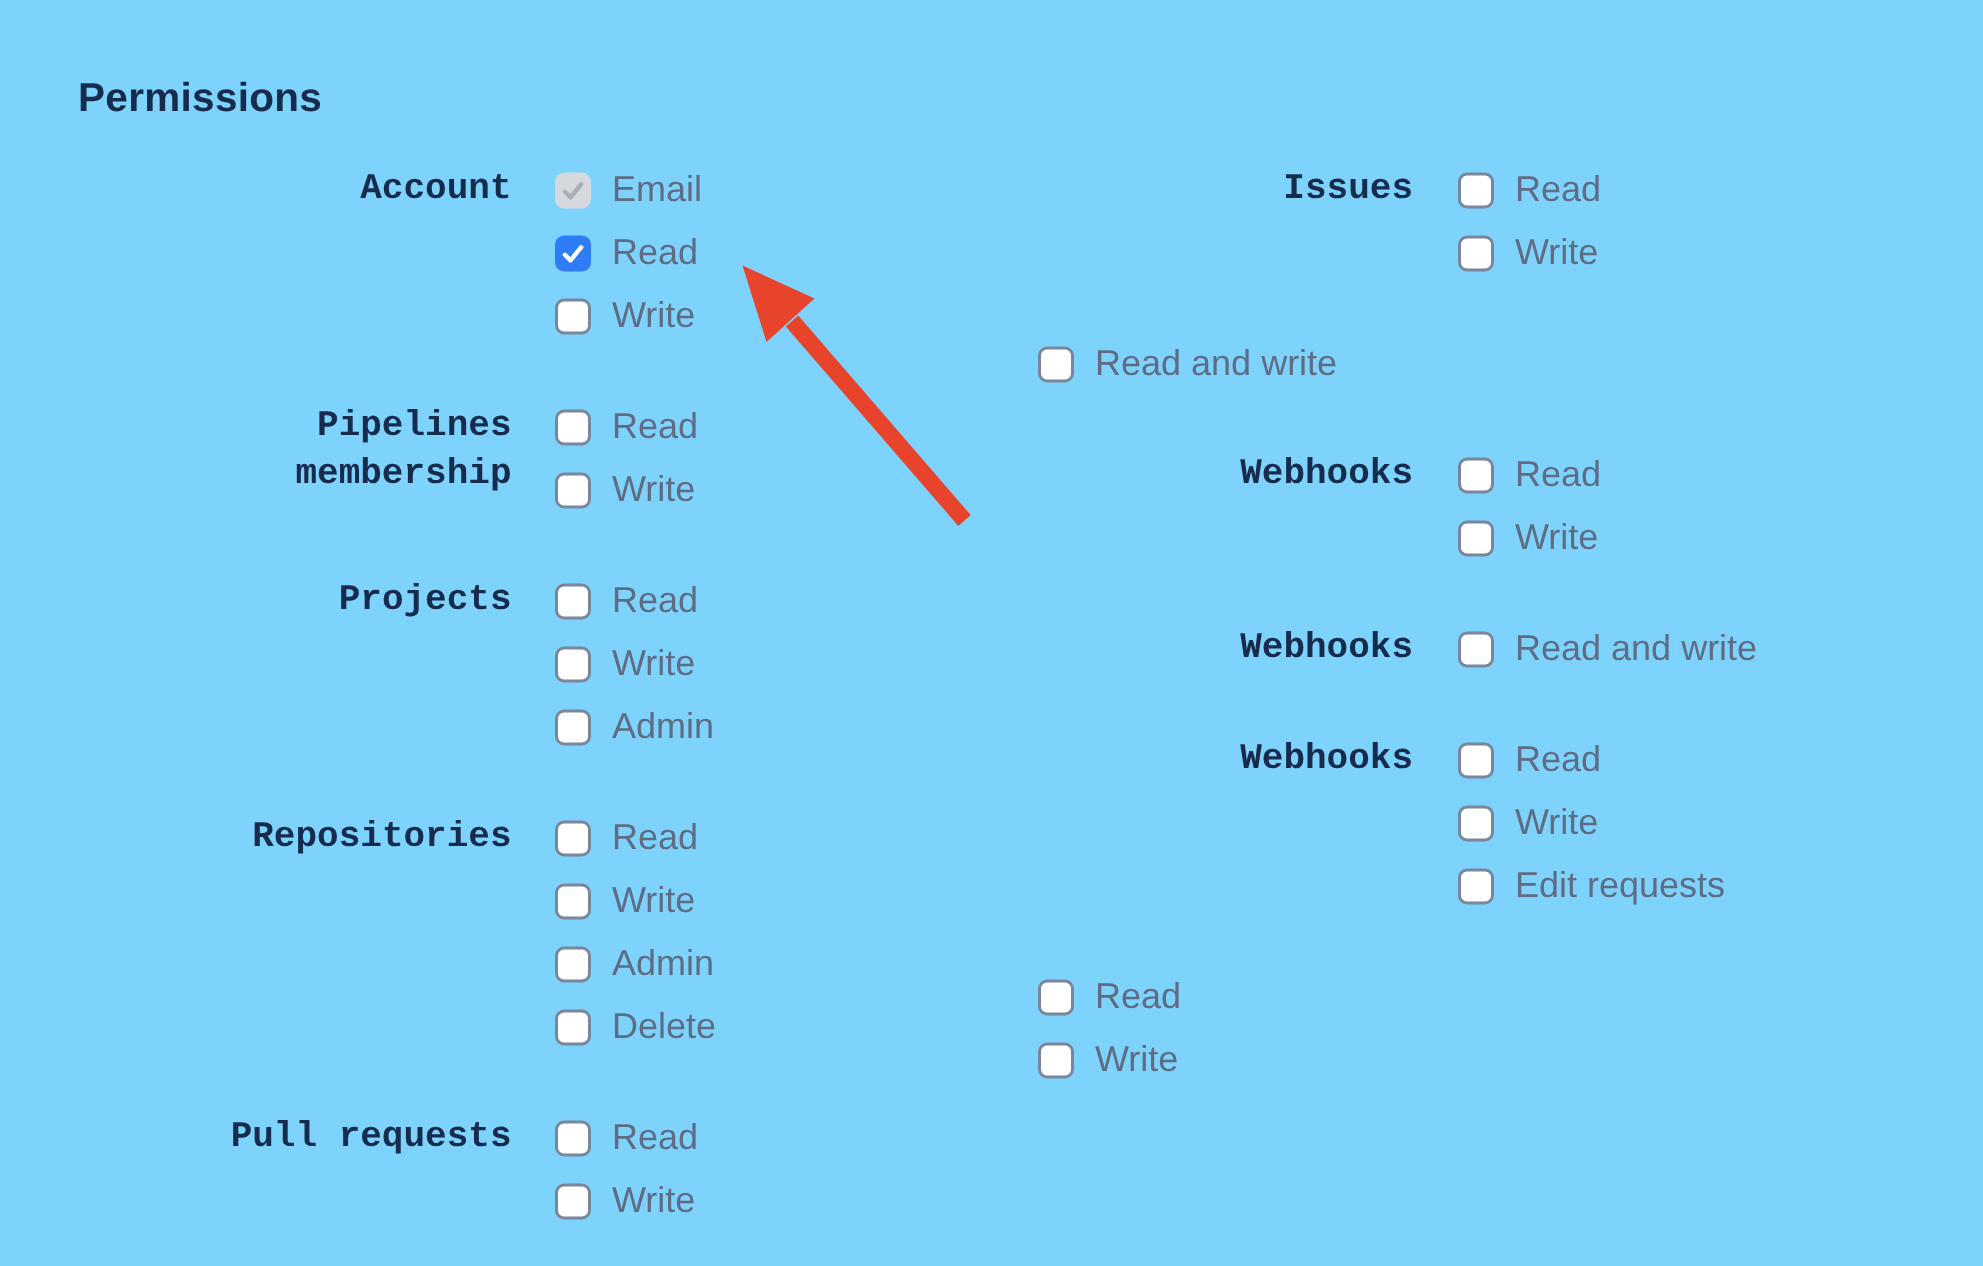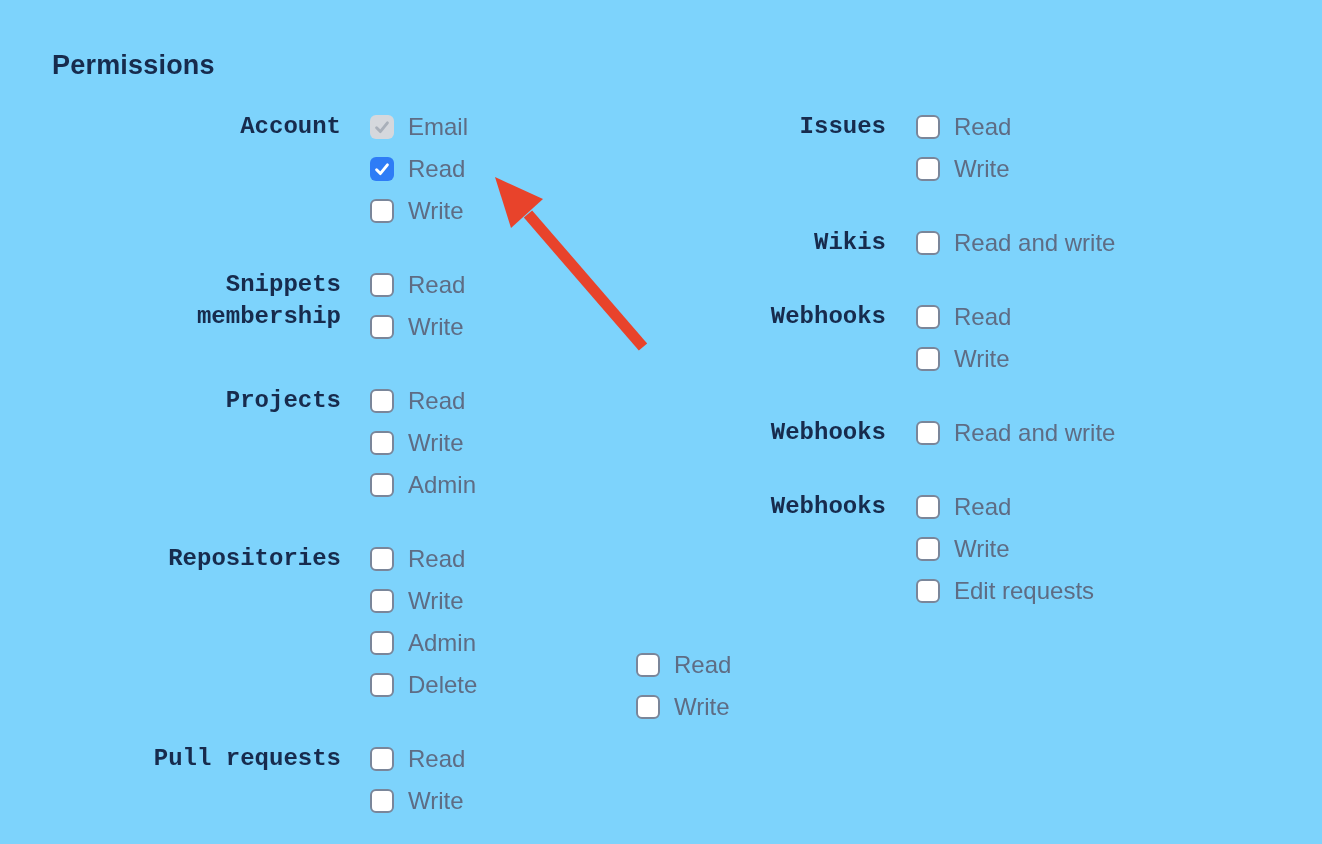--- a/index.html
+++ b/index.html
@@ -24,21 +24,21 @@
     font-size: 27px;
     font-weight: 700;
     color: var(--heading, #172B4D);
     letter-spacing: 0.2px;
   }
   .col {
     position: absolute;
     top: 106px;
   }
   .col-left  { left: 101px; }
-  .col-right { left: 636px; }
+  .col-right { left: 692px; }
   .section {
     display: flex;
     align-items: flex-start;
     margin-bottom: 32px;
   }
   .section-label {
     font-size: 24px;
     font-weight: 700;
     color: var(--heading, #172B4D);
     line-height: 32px;
@@ -120,21 +120,21 @@
             </span>
             <span class="option-label">Read</span>
           </label>
           <label class="option">
             <span class="checkbox unchecked"></span>
             <span class="option-label">Write</span>
           </label>
         </div>
       </div>
       <div class="section">
-        <div class="section-label">Snippets membership</div>
+        <div class="section-label">Pipelines membership</div>
         <div class="options">
           <label class="option">
             <span class="checkbox unchecked"></span>
             <span class="option-label">Read</span>
           </label>
           <label class="option">
             <span class="checkbox unchecked"></span>
             <span class="option-label">Write</span>
           </label>
         </div>
@@ -199,21 +199,20 @@
             <span class="checkbox unchecked"></span>
             <span class="option-label">Read</span>
           </label>
           <label class="option">
             <span class="checkbox unchecked"></span>
             <span class="option-label">Write</span>
           </label>
         </div>
       </div>
       <div class="section">
-        <div class="section-label">Wikis</div>
         <div class="options">
           <label class="option">
             <span class="checkbox unchecked"></span>
             <span class="option-label">Read and write</span>
           </label>
         </div>
       </div>
       <div class="section">
         <div class="section-label">Webhooks</div>
         <div class="options">

